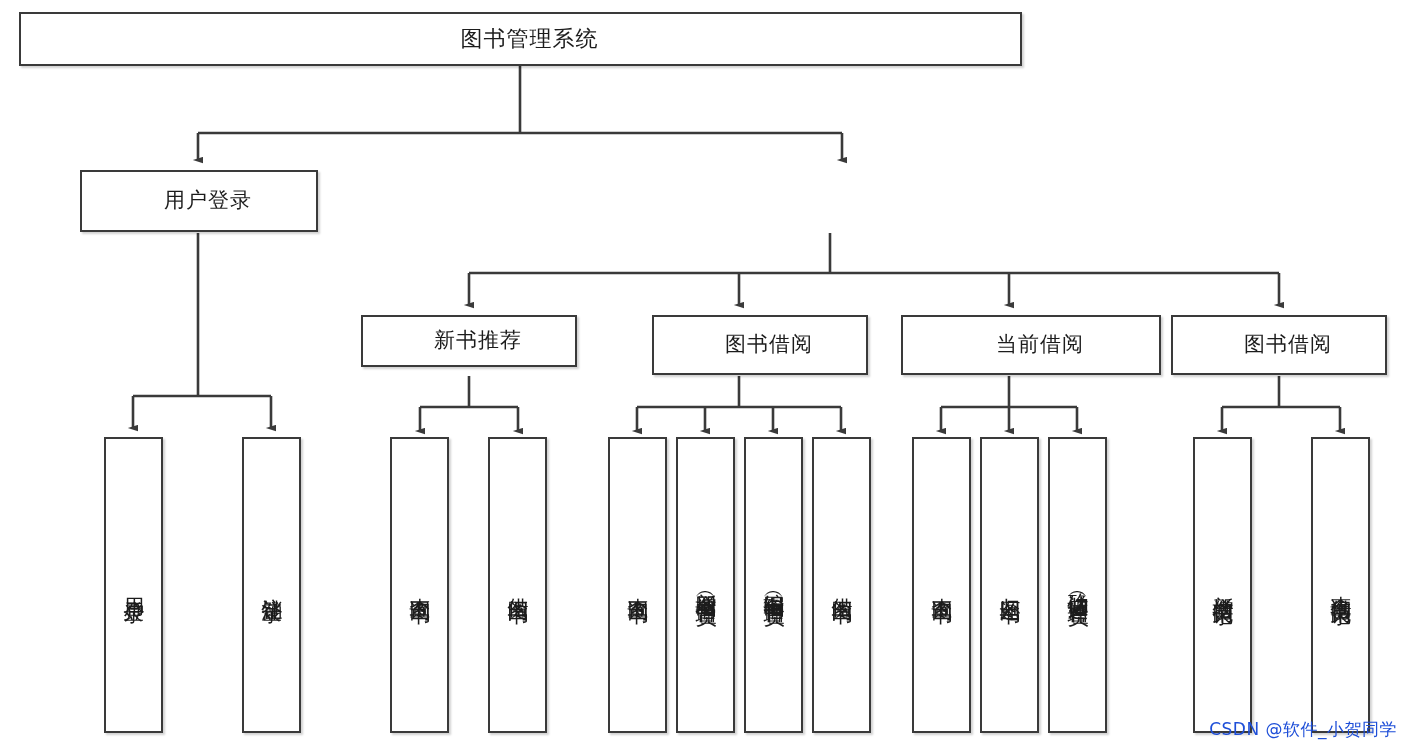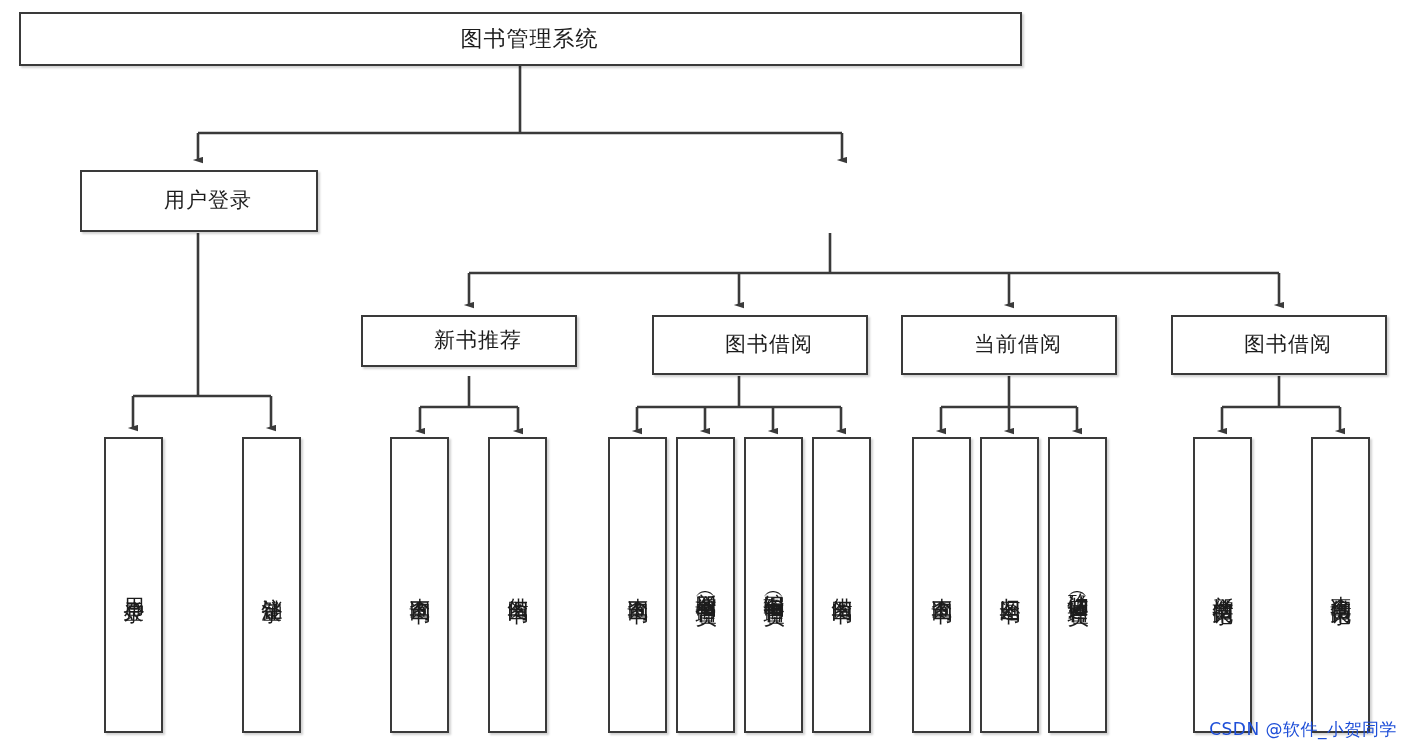--- a/index.html
+++ b/index.html
@@ -138,21 +138,21 @@
   <div class="node node-h" style="left:80px; top:170px; width:238px; height:62px;">
     <span>用户登录</span>
   </div>
 
   <div class="node node-h" style="left:361px; top:315px; width:216px; height:52px;">
     <span>新书推荐</span>
   </div>
   <div class="node node-h" style="left:631px; top:315px; width:216px; height:60px;margin-left:21px;">
     <span>图书借阅</span>
   </div>
-  <div class="node node-h" style="left:901px; top:315px; width:216px; height:60px;">
+  <div class="node node-h" style="left:901px; top:315px; width:260px; height:60px;">
     <span>当前借阅</span>
   </div>
   <div class="node node-h" style="left:1171px; top:315px; width:216px; height:60px;">
     <span>图书借阅</span>
   </div>
 
   <div class="node node-v" style="left:104px; top:437px; width:59px; height:296px;">
     <span class="vlabel">用户登录</span>
   </div>
   <div class="node node-v" style="left:242px; top:437px; width:59px; height:296px;">

